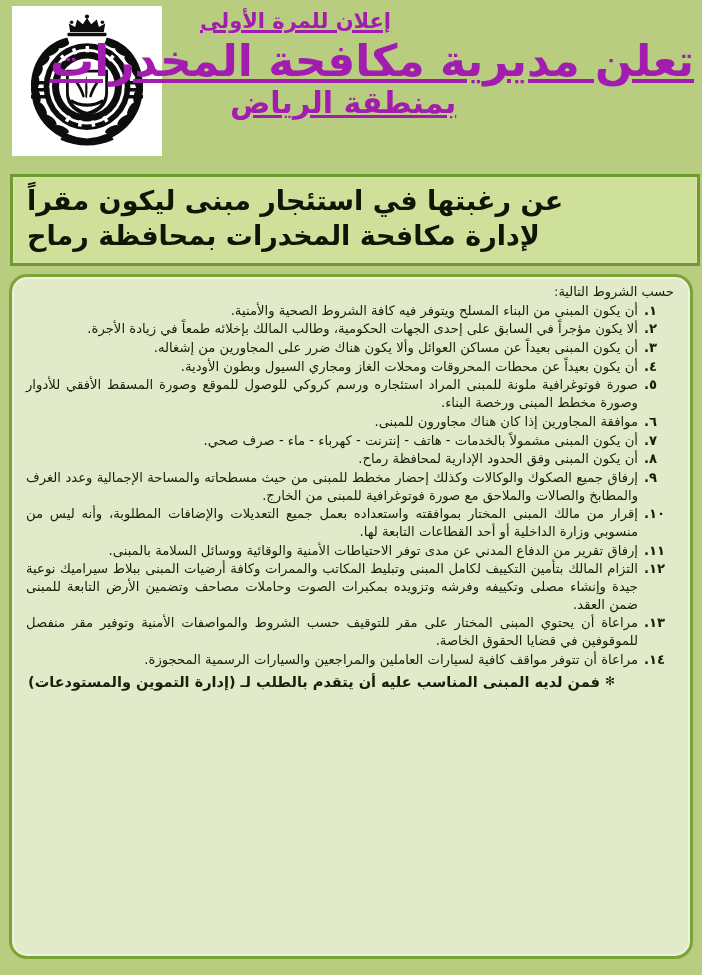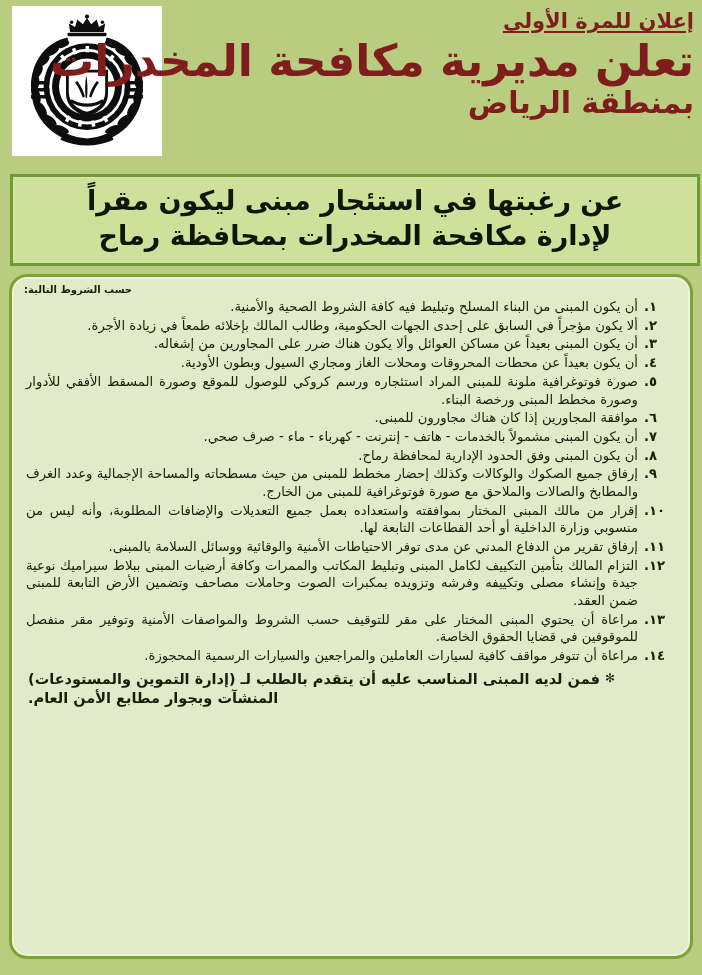--- a/index.html
+++ b/index.html
@@ -53,22 +53,23 @@
     left: 12px;
   }
 
   .emblem-svg { width: 140px; height: 140px; display:block; }
 
   .header-text {
     position: absolute;
     top: 8px;
     right: 8px;
     left: 170px;
-    text-align: right;
-    color: #7f1d1d;
+    text-align: left;
+    color: #a21caf;
+    text-decoration: underline;
   }
 
   .kicker {
     font-size: 21px;
     font-weight: bold;
     letter-spacing: 0px;
     text-decoration: underline;
     text-underline-offset: 3px;
     line-height: 1.25;
     margin: 0 0 2px 0;
@@ -91,21 +92,21 @@
   }
 
   
   .subtitle-box {
     flex: 0 0 auto;
     margin: 2px 2px 0 10px;
     background: #cfe09b;
     border: 3px solid #6f9a2e;
     box-shadow: inset 0 0 0 1px #d8e6ae;
     padding: 7px 14px 10px 14px;
-    text-align: center;
+    text-align: left;
     color: #0f1608;
   }
   .subtitle-line {
     font-size: 27px;
     font-weight: bold;
     line-height: 1.28;
     white-space: nowrap;
   }
 
   
@@ -118,23 +119,23 @@
     box-shadow: inset 0 0 0 2px #eef3df;
     padding: 6px 12px 8px 12px;
     box-sizing: border-box;
     display: flex;
     flex-direction: column;
     overflow: hidden;
     color: #15200a;
   }
 
   .conditions-head {
-    font-size: 10px;
-    font-weight: bold;
-    text-align: left;
+    font-size: 13px;
+    font-weight: normal;
+    text-align: right;
     padding: 1px 4px 2px 0;
     line-height: 1.2;
   }
 
   .cond-list {
     list-style: none;
     margin: 0;
     padding: 0;
   }
 
@@ -283,21 +284,21 @@
     <div class="subtitle-line">عن رغبتها في استئجار مبنى ليكون مقراً</div>
     <div class="subtitle-line">لإدارة مكافحة المخدرات بمحافظة رماح</div>
   </div>
 
   <div class="conditions-wrap">
     <div class="conditions-head">حسب الشروط التالية:</div>
 
     <ul class="cond-list" id="cond-list">
         <li class="cond-item">
           <span class="cond-num">١.</span>
-          <span class="cond-text short">أن يكون المبنى من البناء المسلح وتبليط فيه كافة الشروط الصحية والأمنية.</span>
+          <span class="cond-text short">أن يكون المبنى من البناء المسلح ويتوفر فيه كافة الشروط الصحية والأمنية.</span>
         </li>
         <li class="cond-item">
           <span class="cond-num">٢.</span>
           <span class="cond-text">ألا يكون مؤجراً في السابق على إحدى الجهات الحكومية، وطالب المالك بإخلائه طمعاً في زيادة الأجرة.</span>
         </li>
         <li class="cond-item">
           <span class="cond-num">٣.</span>
           <span class="cond-text short">أن يكون المبنى بعيداً عن مساكن العوائل وألا يكون هناك ضرر على المجاورين من إشغاله.</span>
         </li>
         <li class="cond-item">
@@ -341,18 +342,17 @@
           <span class="cond-text">مراعاة أن يحتوي المبنى المختار على مقر للتوقيف حسب الشروط والمواصفات الأمنية وتوفير مقر منفصل للموقوفين في قضايا الحقوق الخاصة.</span>
         </li>
         <li class="cond-item">
           <span class="cond-num">١٤.</span>
           <span class="cond-text short">مراعاة أن تتوفر مواقف كافية لسيارات العاملين والمراجعين والسيارات الرسمية المحجوزة.</span>
         </li>
       </ul>
 
     <div class="footer-note">
       <span class="footer-line"><span class="star">✻</span> <span>فمن لديه المبنى المناسب عليه أن يتقدم بالطلب لـ (إدارة التموين والمستودعات)</span></span>
-      <span class="footer-line">المنشآت وبجوار مطابع الأمن العام.</span>
     </div>
   </div>
 
   <div class="bottom-strip"></div>
 </div>
 
 </body></html>

